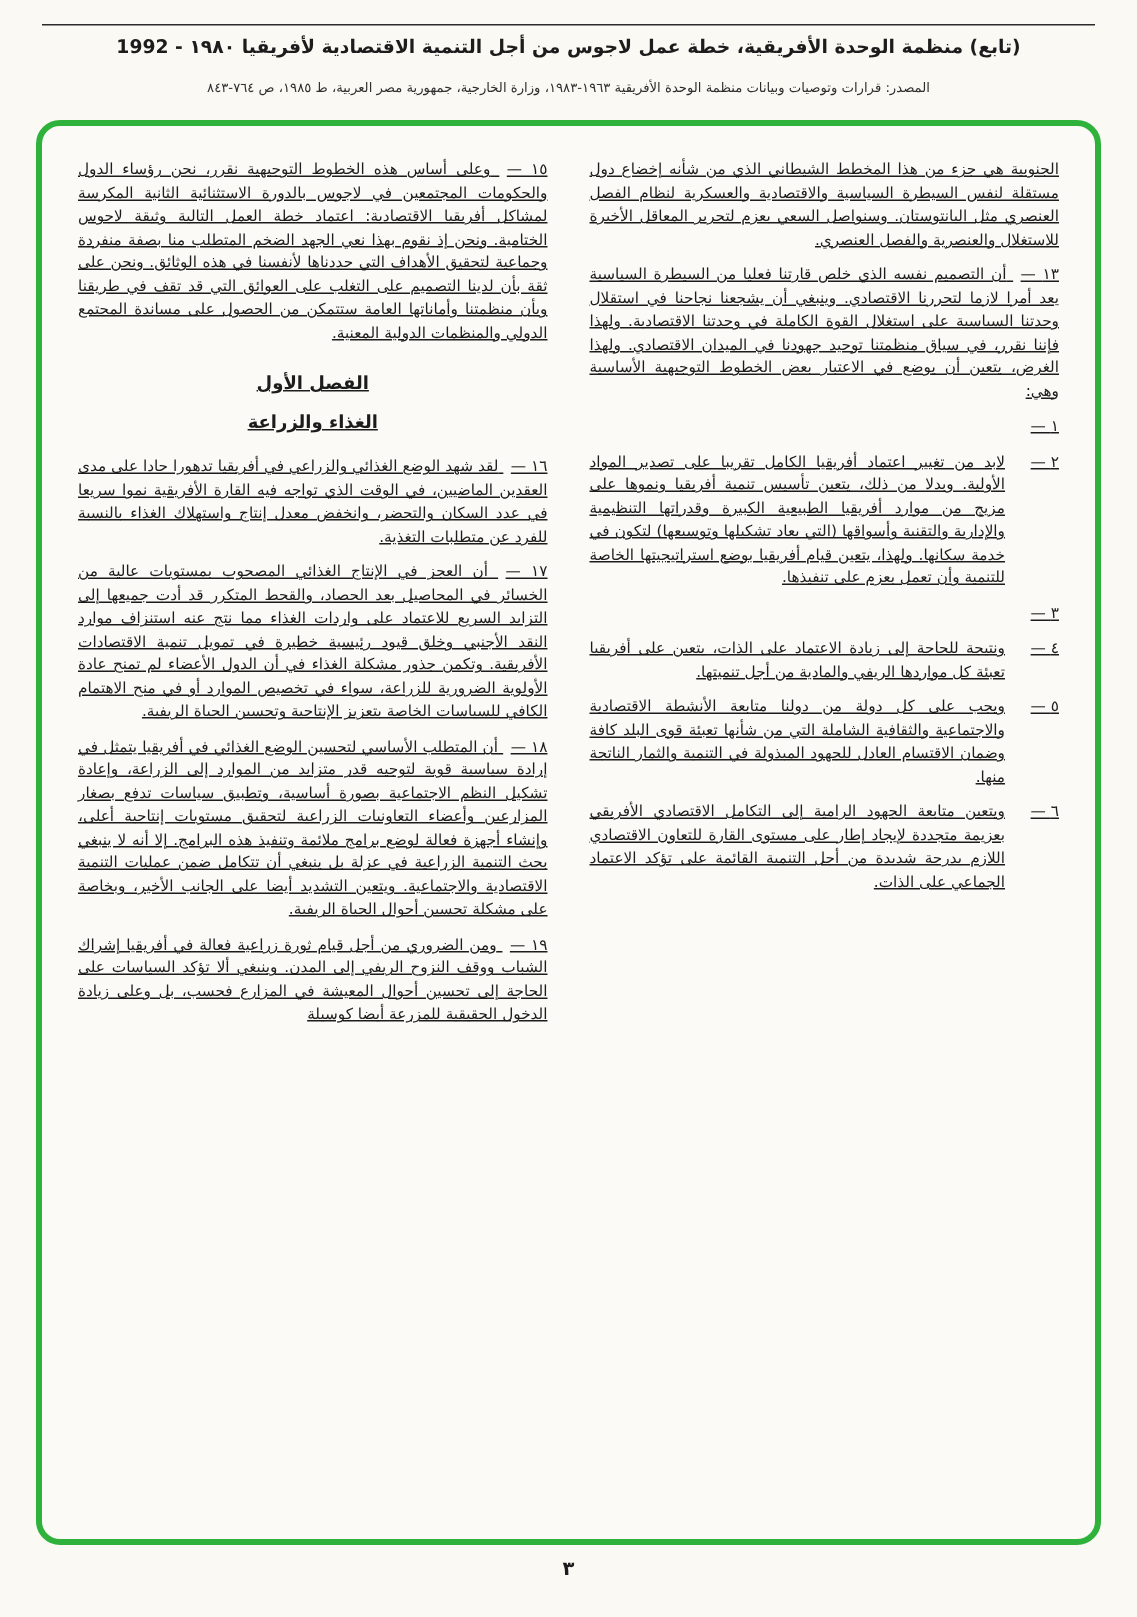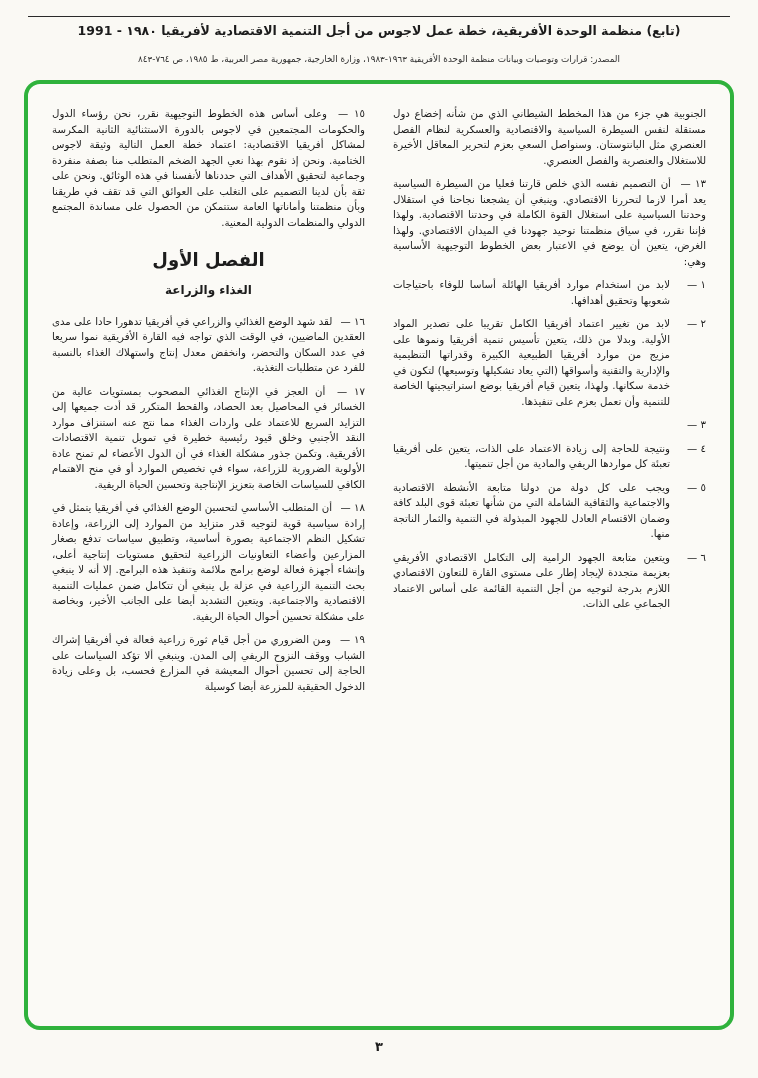--- a/index.html
+++ b/index.html
@@ -44,30 +44,31 @@
   .columns {
     display: flex;
     gap: 28px;
     height: 100%;
   }
   .col {
     flex: 1 1 0;
     font-size: 10.2px;
     line-height: 1.52;
     text-align: justify;
+    text-decoration: underline;
   }
   .para { margin: 0 0 8px 0; }
   .para .num { padding-left: 5px; white-space: nowrap; }
   .list-item { display: flex; margin: 0 0 8px 0; }
   .list-item .marker { flex: 0 0 36px; white-space: nowrap; }
   .list-item .body { flex: 1 1 auto; }
   .chapter-heading {
     text-align: center;
     font-weight: bold;
-    font-size: 18px;
+    font-size: 12px;
     margin: 16px 0 8px 0;
   }
   .section-heading {
     text-align: center;
     font-weight: bold;
     font-size: 12px;
     margin: 0 0 14px 0;
   }
   .page-number {
     text-align: center;
@@ -77,40 +78,39 @@
   }
 </style>
 </head>
 <body>
 
 <div class="page">
 
   <div class="top-rule"></div>
 
   <div class="header">
-    <div class="header-title">(تابع) منظمة الوحدة الأفريقية، خطة عمل لاجوس من أجل التنمية الاقتصادية لأفريقيا ١٩٨٠ - 1991</div>
+    <div class="header-title">(تابع) منظمة الوحدة الأفريقية، خطة عمل لاجوس من أجل التنمية الاقتصادية لأفريقيا ١٩٨٠ - 1992</div>
     <div class="header-source">المصدر: قرارات وتوصيات وبيانات منظمة الوحدة الأفريقية ١٩٦٣-١٩٨٣، وزارة الخارجية، جمهورية مصر العربية، ط ١٩٨٥، ص ٧٦٤-٨٤٣</div>
   </div>
 
   <div class="frame">
     <div class="columns">
 
       <div class="col">
 
         <p class="para">الجنوبية هي جزء من هذا المخطط الشيطاني الذي من شأنه إخضاع دول مستقلة لنفس السيطرة السياسية والاقتصادية والعسكرية لنظام الفصل العنصري مثل البانتوستان. وسنواصل السعي بعزم لتحرير المعاقل الأخيرة للاستغلال والعنصرية والفصل العنصري.</p>
 
         <p class="para">
           <span class="num">١٣ —</span>
           <span>أن التصميم نفسه الذي خلص قارتنا فعليا من السيطرة السياسية يعد أمرا لازما لتحررنا الاقتصادي. وينبغي أن يشجعنا نجاحنا في استقلال وحدتنا السياسية على استغلال القوة الكاملة في وحدتنا الاقتصادية. ولهذا فإننا نقرر، في سياق منظمتنا توحيد جهودنا في الميدان الاقتصادي. ولهذا الغرض، يتعين أن يوضع في الاعتبار بعض الخطوط التوجيهية الأساسية وهي:</span>
         </p>
 
 
         <div class="list-item">
           <span class="marker">١ —</span>
-          <span class="body">لابد من استخدام موارد أفريقيا الهائلة أساسا للوفاء باحتياجات شعوبها وتحقيق أهدافها.</span>
         </div>
 
         <div class="list-item">
           <span class="marker">٢ —</span>
           <span class="body">لابد من تغيير اعتماد أفريقيا الكامل تقريبا على تصدير المواد الأولية. وبدلا من ذلك، يتعين تأسيس تنمية أفريقيا ونموها على مزيج من موارد أفريقيا الطبيعية الكبيرة وقدراتها التنظيمية والإدارية والتقنية وأسواقها (التي يعاد تشكيلها وتوسيعها) لتكون في خدمة سكانها. ولهذا، يتعين قيام أفريقيا بوضع استراتيجيتها الخاصة للتنمية وأن تعمل بعزم على تنفيذها.</span>
         </div>
 
         <div class="list-item">
           <span class="marker">٣ —</span>
         </div>
@@ -120,21 +120,21 @@
           <span class="body">ونتيجة للحاجة إلى زيادة الاعتماد على الذات، يتعين على أفريقيا تعبئة كل مواردها الريفي والمادية من أجل تنميتها.</span>
         </div>
 
         <div class="list-item">
           <span class="marker">٥ —</span>
           <span class="body">ويجب على كل دولة من دولنا متابعة الأنشطة الاقتصادية والاجتماعية والثقافية الشاملة التي من شأنها تعبئة قوى البلد كافة وضمان الاقتسام العادل للجهود المبذولة في التنمية والثمار الناتجة منها.</span>
         </div>
 
         <div class="list-item">
           <span class="marker">٦ —</span>
-          <span class="body">ويتعين متابعة الجهود الرامية إلى التكامل الاقتصادي الأفريقي بعزيمة متجددة لإيجاد إطار على مستوى القارة للتعاون الاقتصادي اللازم بدرجة لتوجيه من أجل التنمية القائمة على أساس الاعتماد الجماعي على الذات.</span>
+          <span class="body">ويتعين متابعة الجهود الرامية إلى التكامل الاقتصادي الأفريقي بعزيمة متجددة لإيجاد إطار على مستوى القارة للتعاون الاقتصادي اللازم بدرجة شديدة من أجل التنمية القائمة على تؤكد الاعتماد الجماعي على الذات.</span>
         </div>
 
       </div>
 
       <div class="col">
 
         <p class="para">
           <span class="num">١٥ —</span>
           <span>وعلى أساس هذه الخطوط التوجيهية نقرر، نحن رؤساء الدول والحكومات المجتمعين في لاجوس بالدورة الاستثنائية الثانية المكرسة لمشاكل أفريقيا الاقتصادية: اعتماد خطة العمل التالية وثيقة لاجوس الختامية. ونحن إذ نقوم بهذا نعي الجهد الضخم المتطلب منا بصفة منفردة وجماعية لتحقيق الأهداف التي حددناها لأنفسنا في هذه الوثائق. ونحن على ثقة بأن لدينا التصميم على التغلب على العوائق التي قد تقف في طريقنا وبأن منظمتنا وأماناتها العامة ستتمكن من الحصول على مساندة المجتمع الدولي والمنظمات الدولية المعنية.</span>
         </p>

